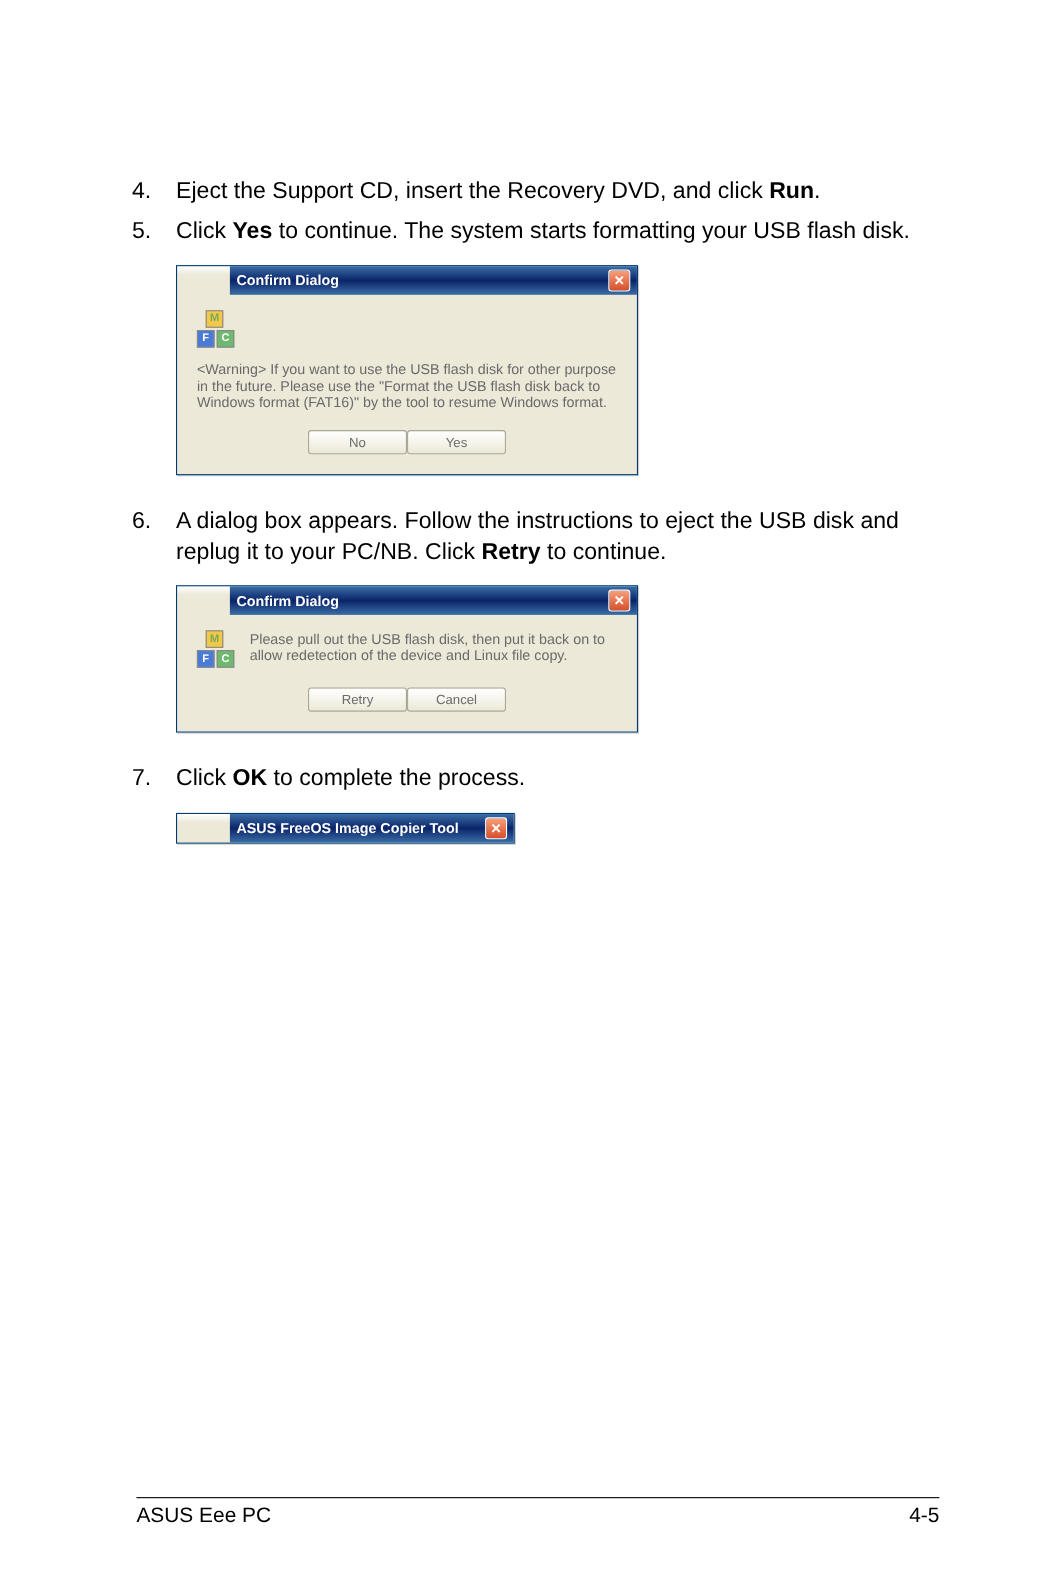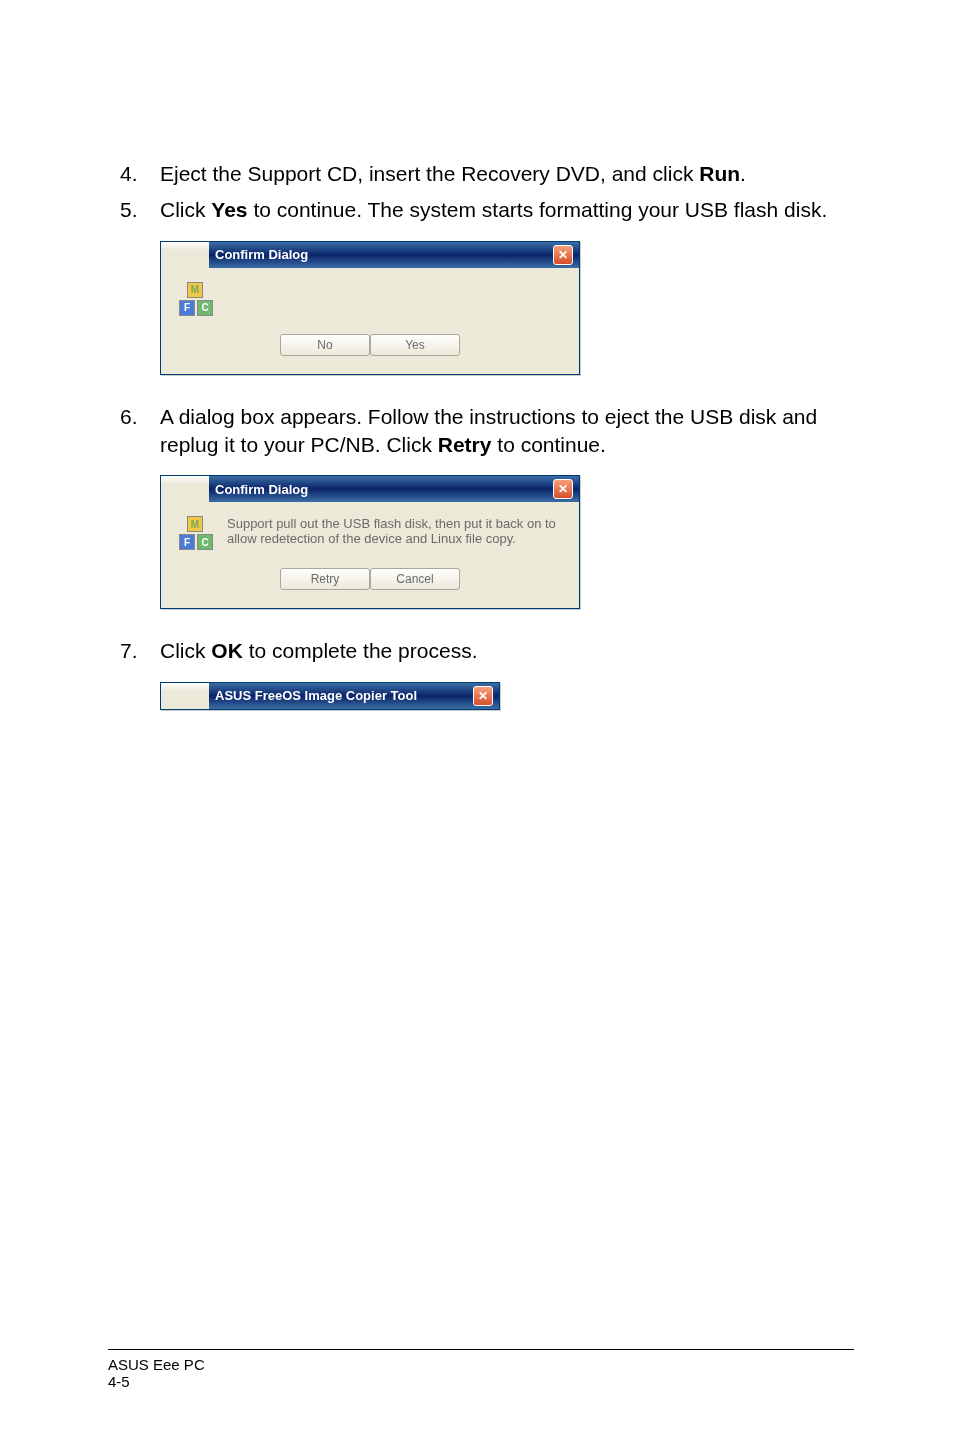--- a/index.html
+++ b/index.html
@@ -113,35 +113,34 @@
       font-size: 12px;
       color: #6a6a6a;
       text-align: center;
     }
     .warning-text {
       color: #6a6a6a;
       margin-bottom: 12px;
     }
     .d1 { width: 420px; }
     .d2 { width: 420px; }
-    .d3 { width: 340px; }
+    .d3 { width: 308px; }
     .d3 .win-body { padding: 18px 18px 14px 18px; }
     .d3 .win-buttons { justify-content: center; gap: 0; }
     .footer {
       position: absolute;
       bottom: 48px;
-      left: 108px;
+      left: 124px;
       right: 100px;
       border-top: 1px solid #000;
       padding-top: 6px;
       display: flex;
       justify-content: space-between;
-      font-size: 15px;
+      font-size: 19px;
       color: #000;
-      flex-direction: column;
     }
   </style>
 </head>
 <body>
 
 <ol class="instructions">
   <li>
     <span class="num">4.</span>
     <span class="text">
       <span>Eject the Support CD, insert the Recovery DVD, and click </span><span class="bold">Run</span><span>.</span>
@@ -162,20 +161,21 @@
       <span class="win-close">✕</span>
     </div>
     <div class="win-body">
       <div class="win-row">
         <div class="win-icon">
           <span class="tile yellow">M</span>
           <span class="tile blue">F</span>
           <span class="tile green">C</span>
         </div>
       </div>
+      <div class="warning-text">&lt;Warning&gt; If you want to use the USB flash disk for other purpose in the future. Please use the "Format the USB flash disk back to Windows format (FAT16)" by the tool to resume Windows format.</div>
       <div class="win-buttons">
         <div class="win-btn">No</div>
         <div class="win-btn">Yes</div>
       </div>
     </div>
   </div>
 </div>
 
 <ol class="instructions">
   <li>
@@ -192,21 +192,21 @@
       <span class="win-title">Confirm Dialog</span>
       <span class="win-close">✕</span>
     </div>
     <div class="win-body">
       <div class="win-row">
         <div class="win-icon">
           <span class="tile yellow">M</span>
           <span class="tile blue">F</span>
           <span class="tile green">C</span>
         </div>
-        <div>Support pull out the USB flash disk, then put it back on to allow redetection of the device and Linux file copy.</div>
+        <div>Please pull out the USB flash disk, then put it back on to allow redetection of the device and Linux file copy.</div>
       </div>
       <div class="win-buttons">
         <div class="win-btn">Retry</div>
         <div class="win-btn">Cancel</div>
       </div>
     </div>
   </div>
 </div>
 
 <ol class="instructions">

